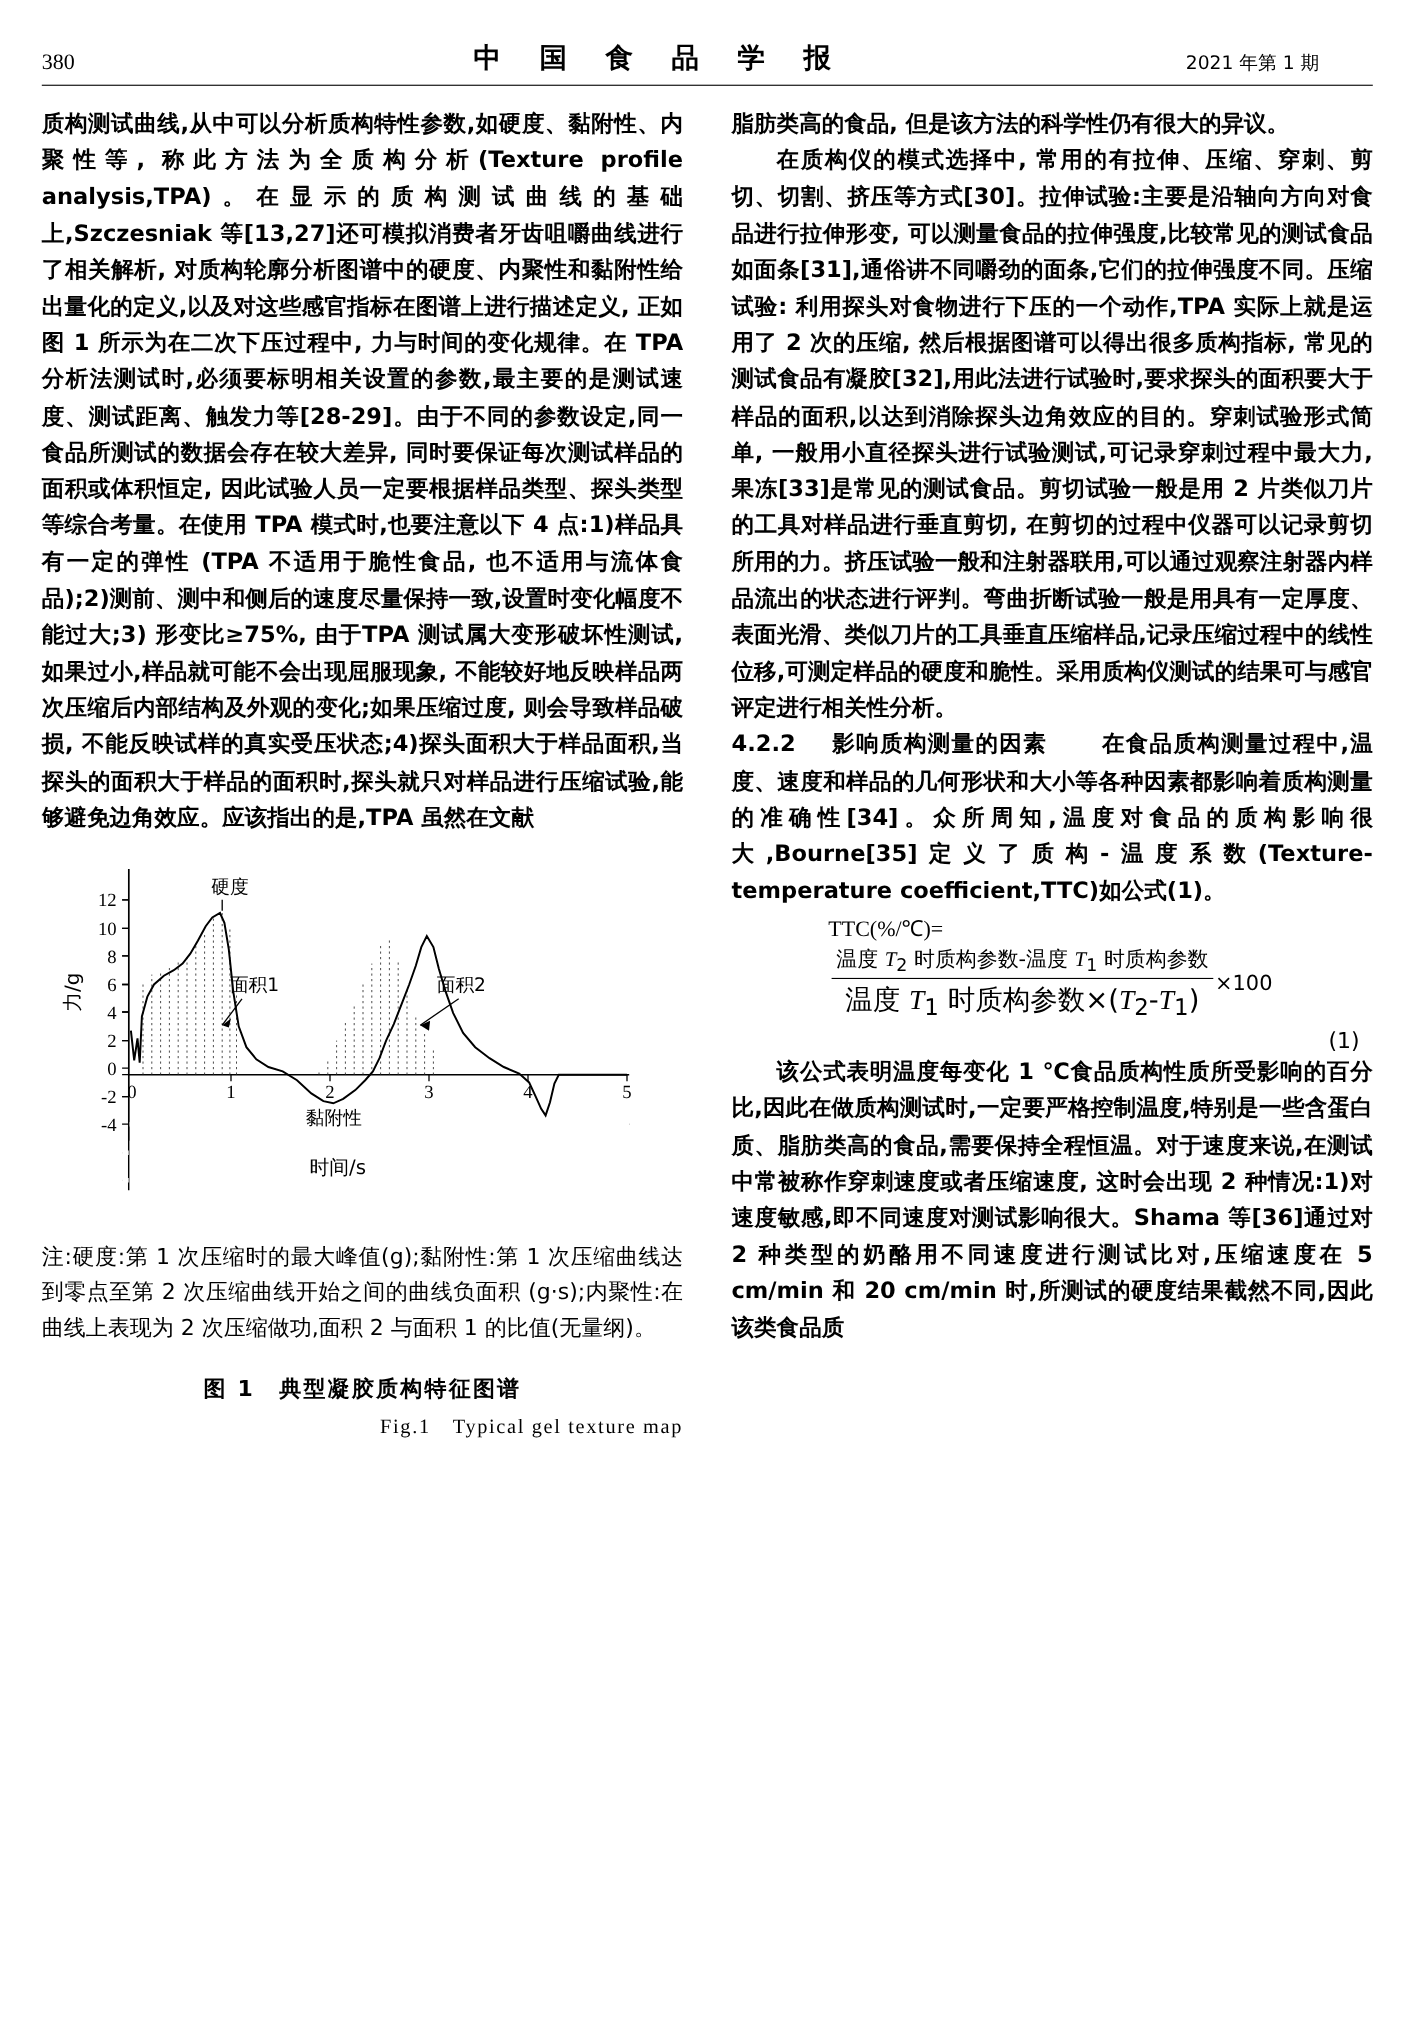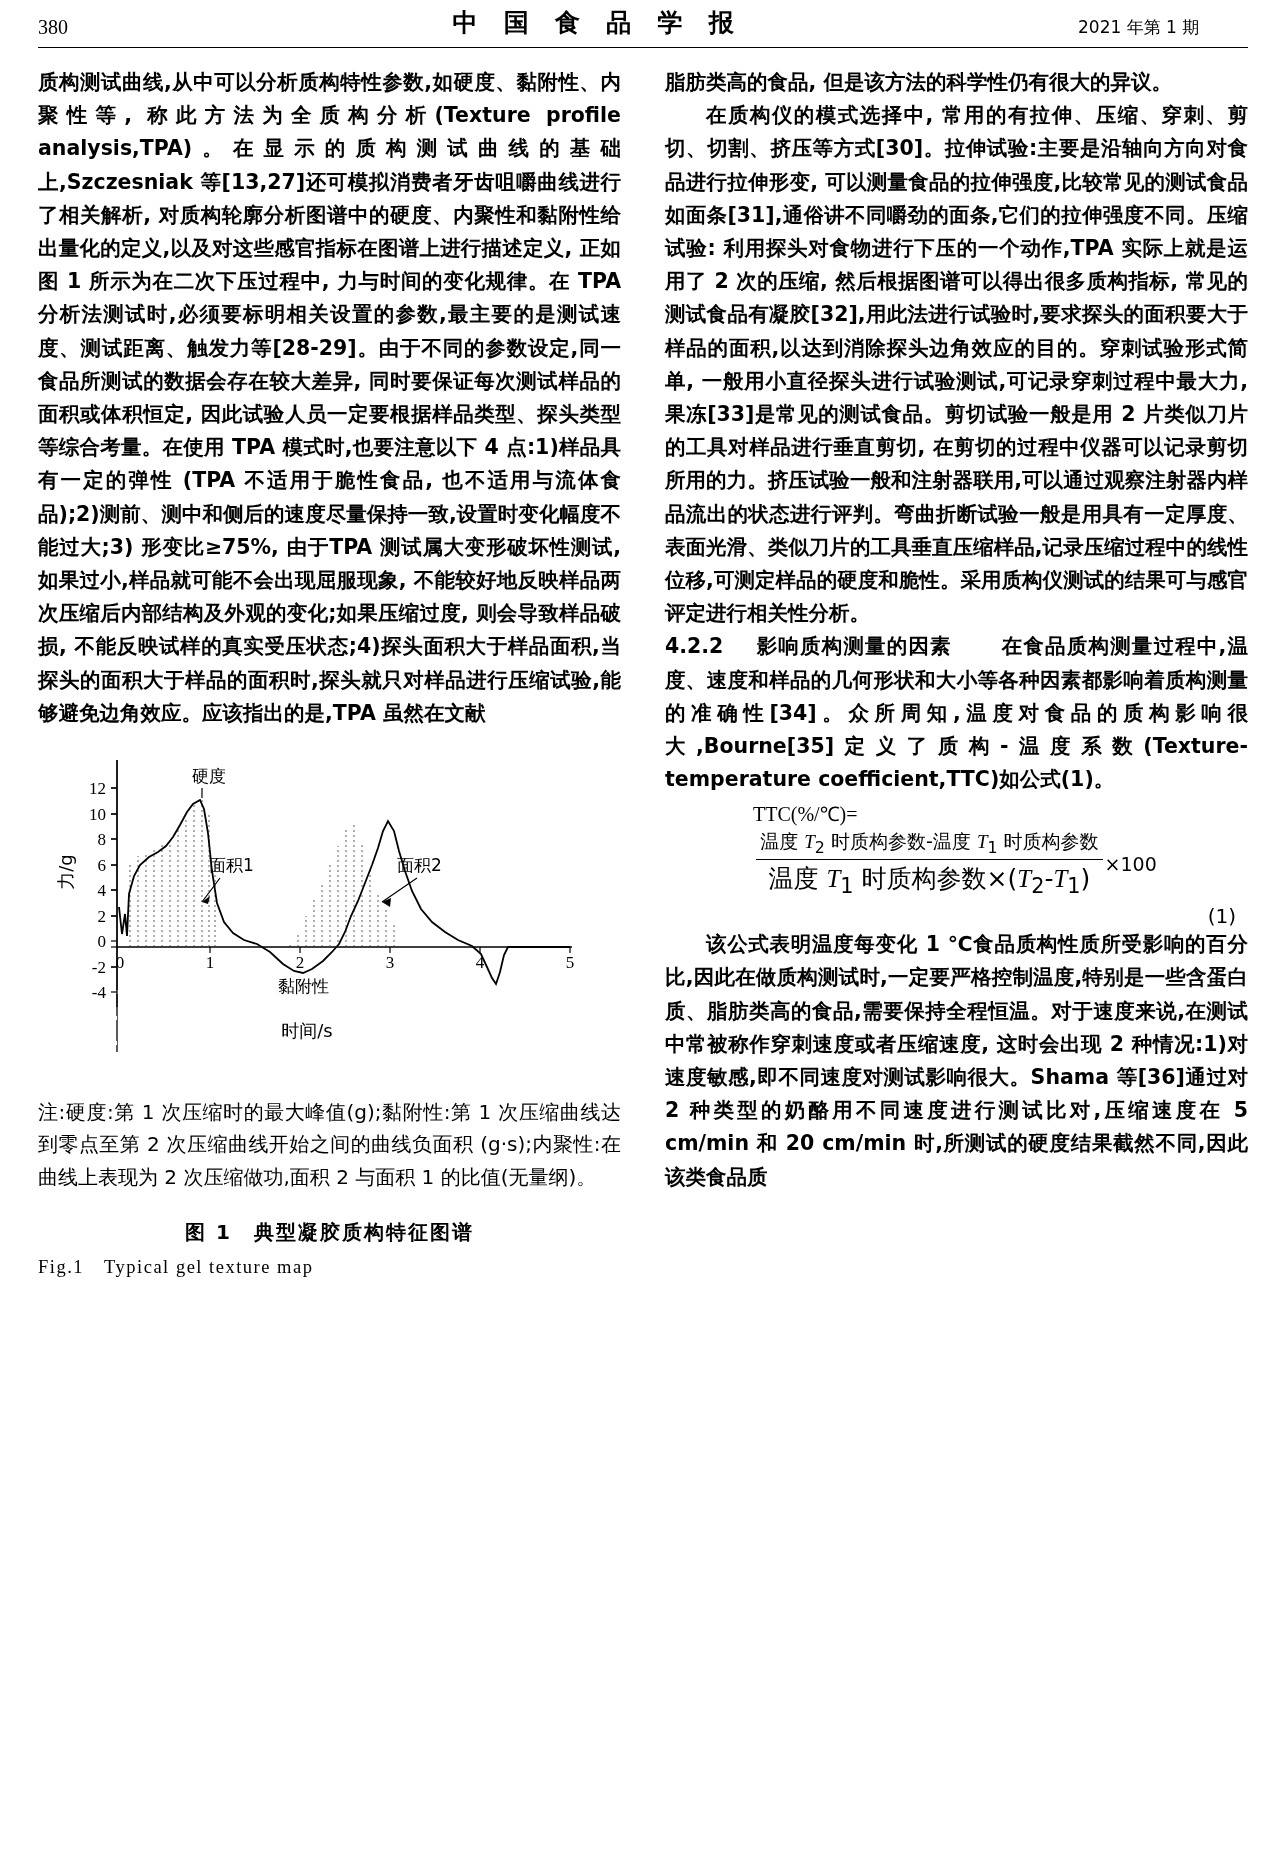--- a/index.html
+++ b/index.html
@@ -23,31 +23,32 @@
     padding: 0 38px;
   }
   
   .header {
     display: flex;
     align-items: flex-end;
     justify-content: space-between;
     padding-top: 6px;
     padding-bottom: 8px;
     border-bottom: 1.5px solid #000;
+    margin-top: 30px;
   }
   .header-page-no {
     font-size: 20px;
     font-family: "Liberation Serif", serif;
     min-width: 80px;
   }
   .header-title {
     font-size: 25px;
     font-weight: bold;
     letter-spacing: 10px;
-    font-family: Liberation Serif, serif;
+    font-family: Liberation Mono, monospace;
     text-align: center;
     flex: 1;
   }
   .header-issue {
     font-size: 17px;
     min-width: 170px;
     text-align: left;
     font-family: "DejaVu Sans", sans-serif;
   }
   
@@ -92,21 +93,21 @@
   }
   .fig-caption-cn {
     text-align: center;
     font-size: 20px;
     font-weight: bold;
     font-family: "DejaVu Sans", sans-serif;
     margin-top: 26px;
     letter-spacing: 2px;
   }
   .fig-caption-en {
-    text-align: left;
+    text-align: right;
     font-size: 18.5px;
     font-family: "Liberation Serif", serif;
     margin-top: 8px;
     letter-spacing: 1.5px;
   }
   
   .formula-block {
     margin-top: 4px;
     font-family: "DejaVu Sans", sans-serif;
   }

